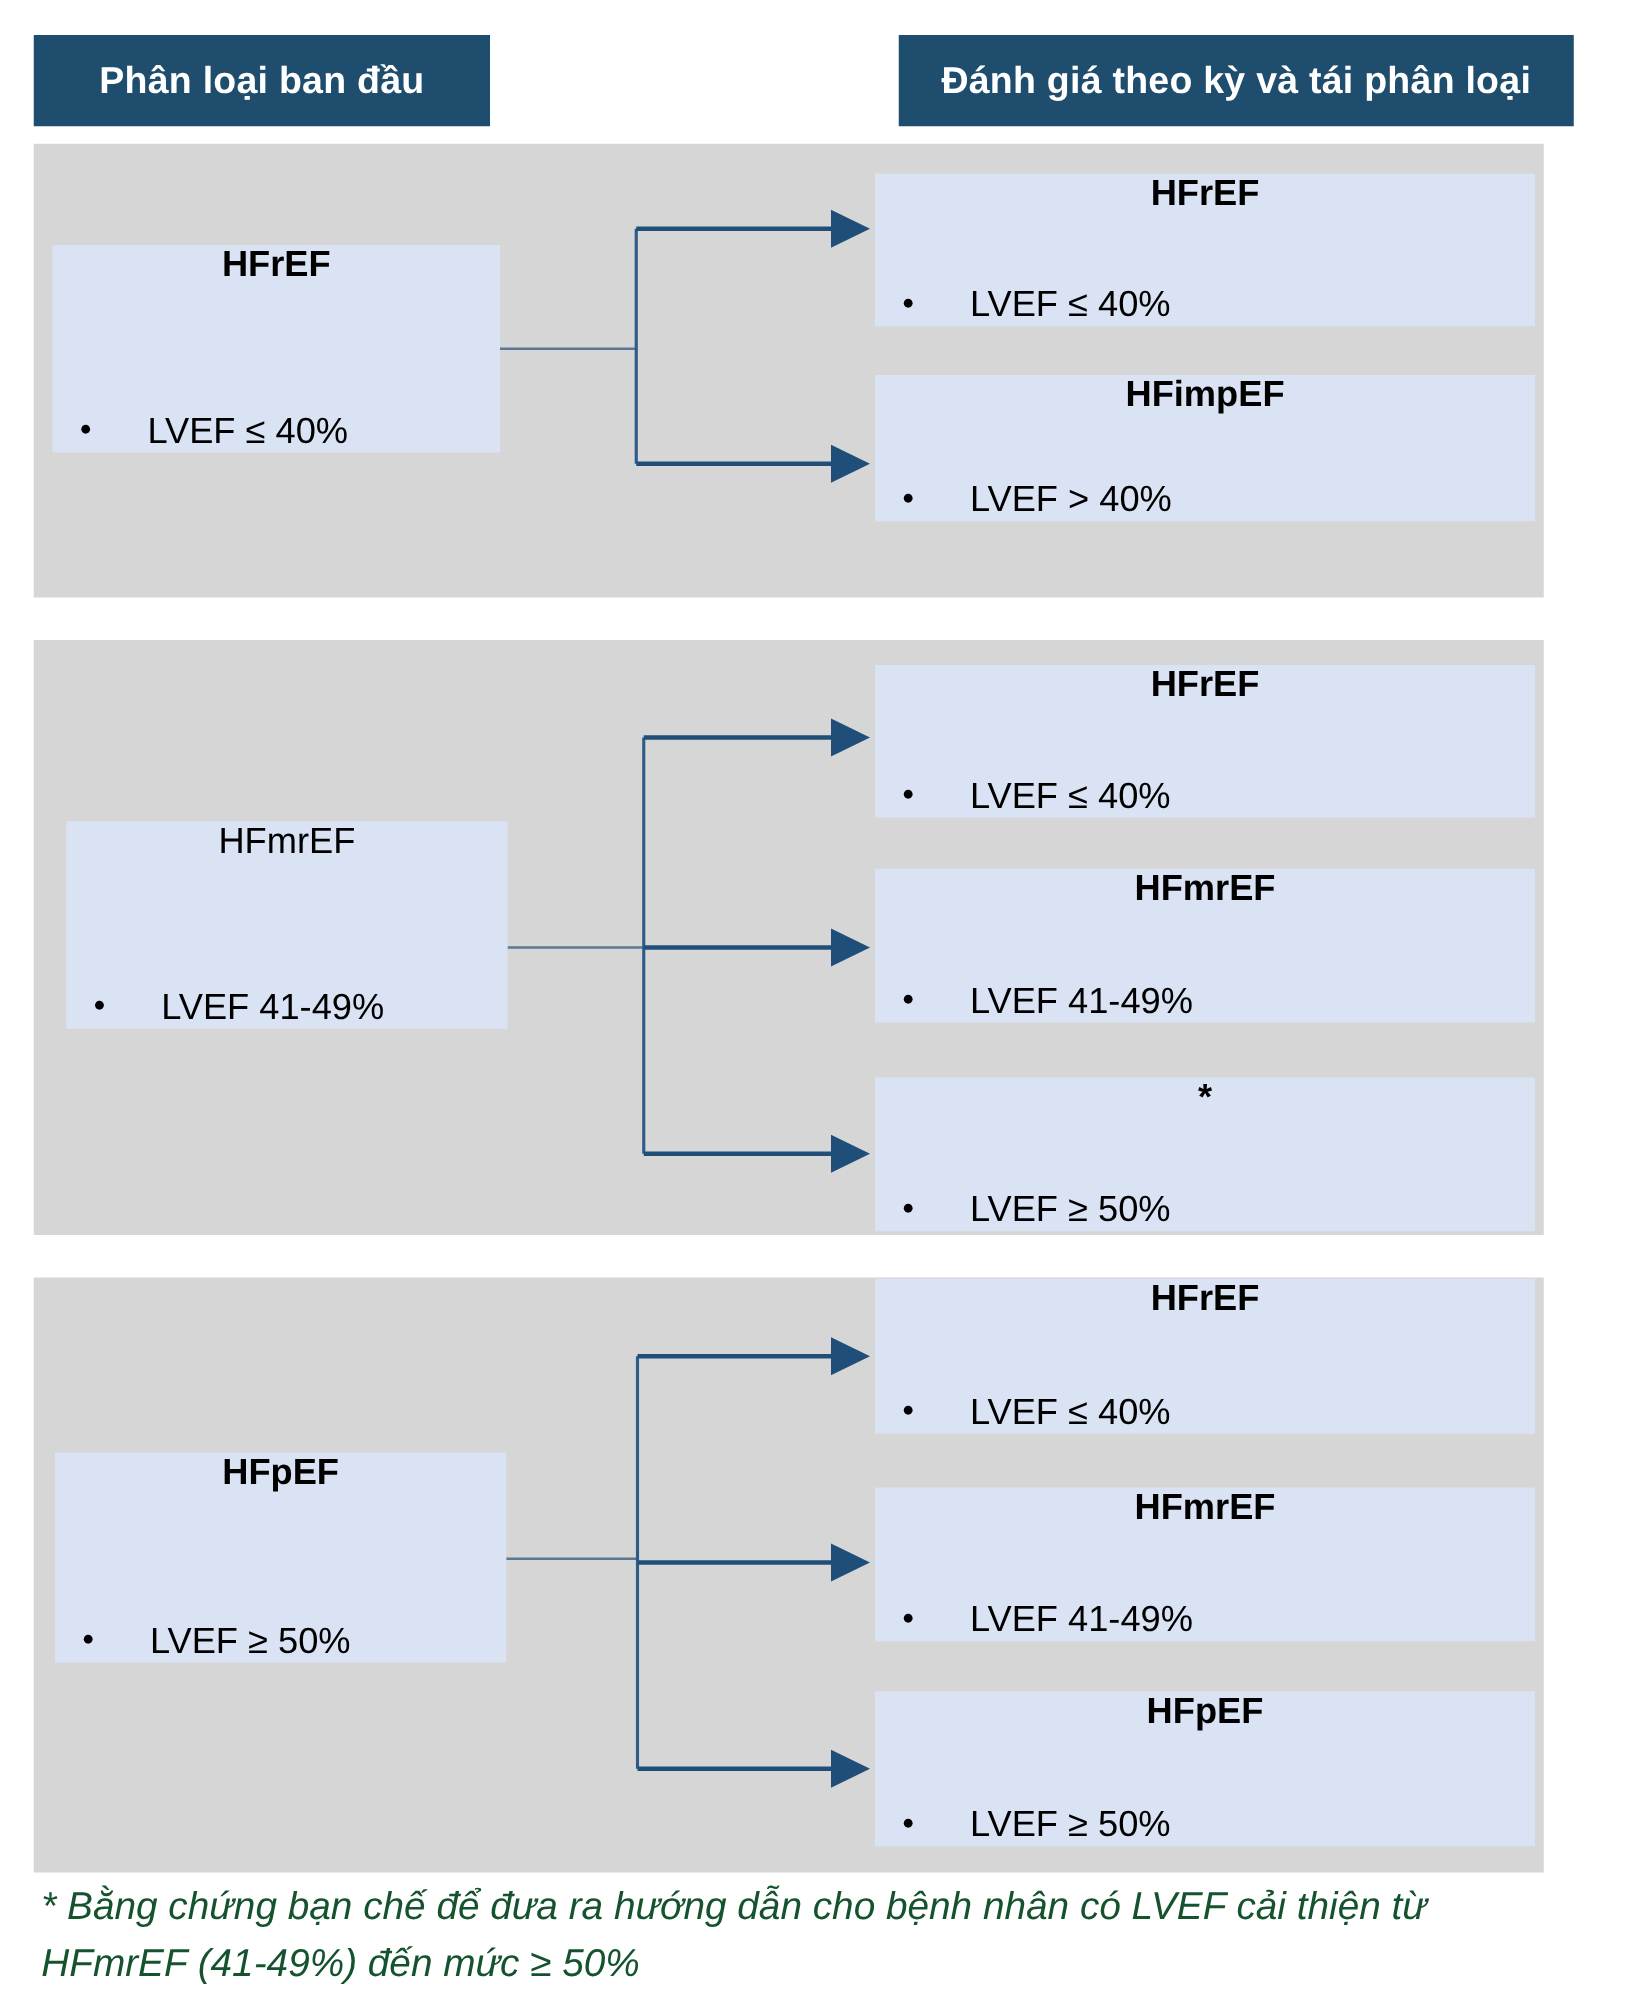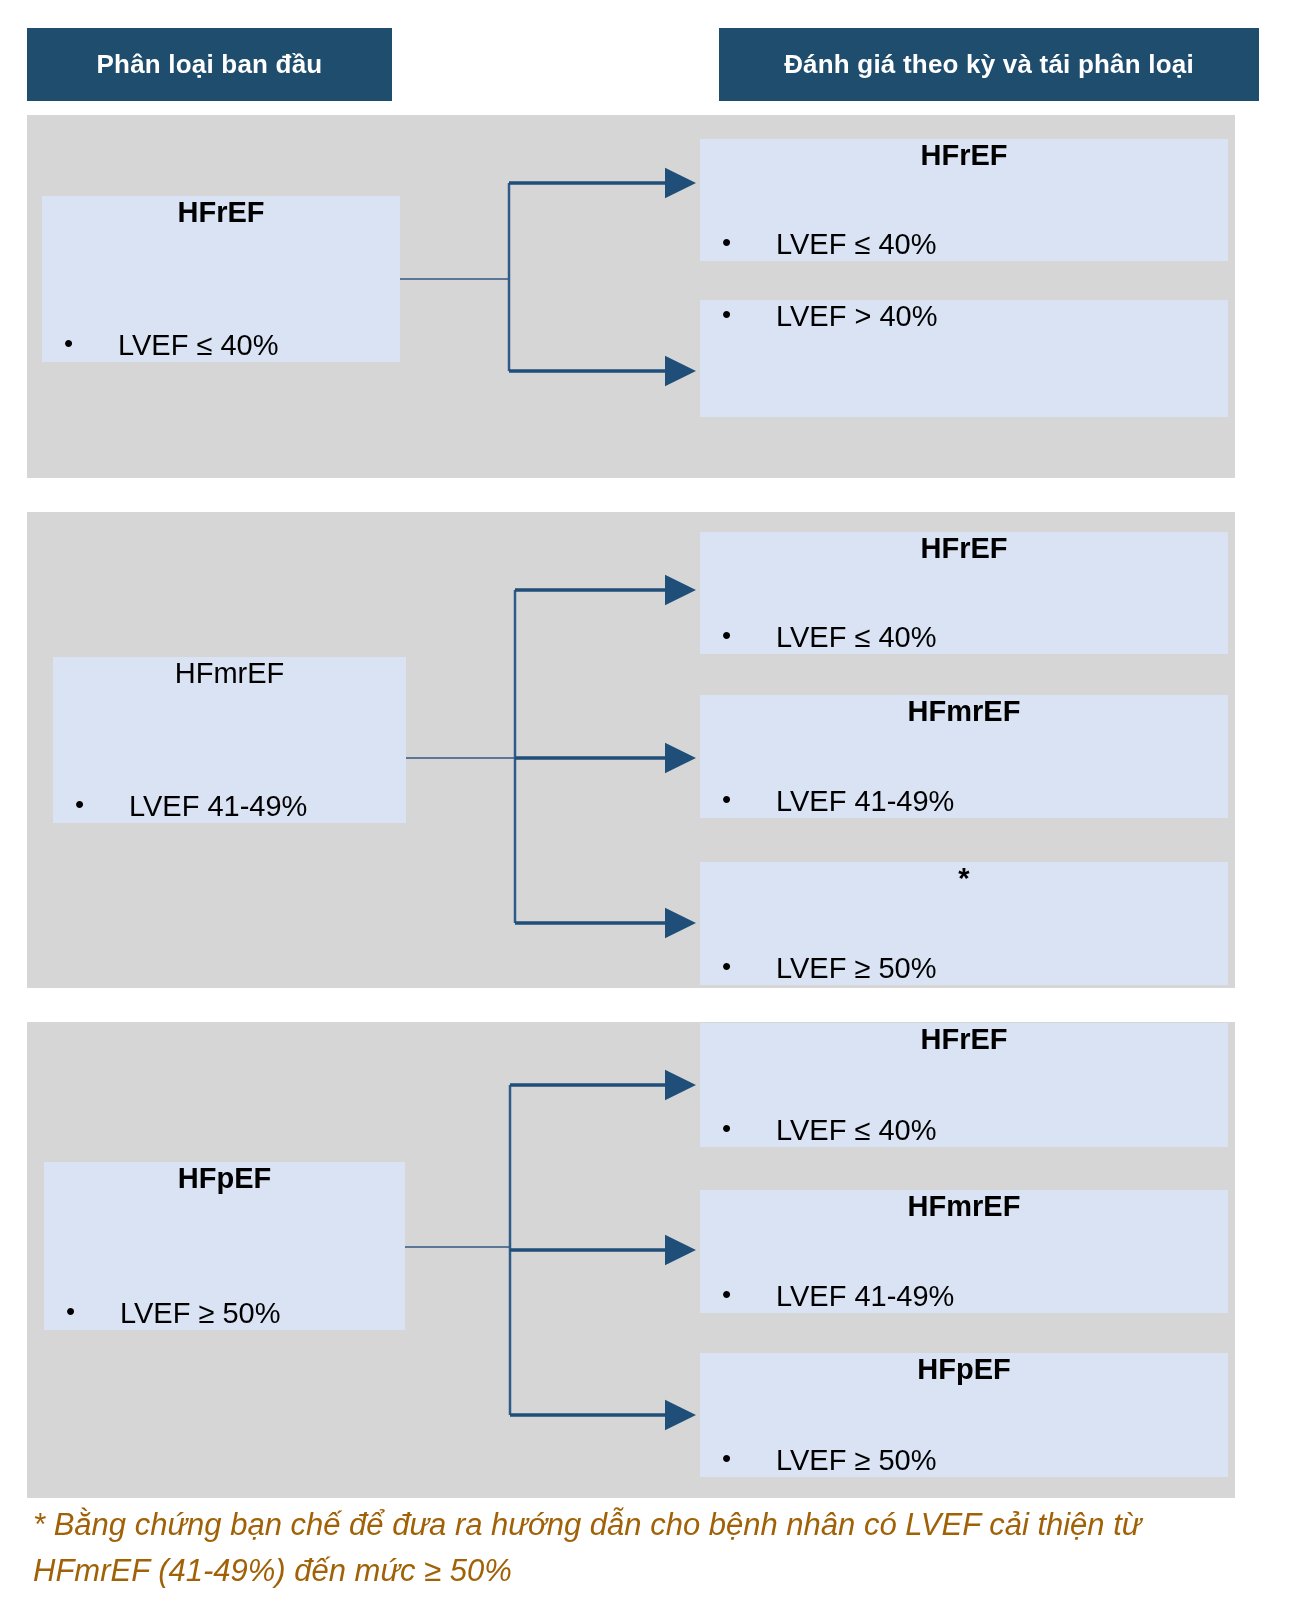--- a/index.html
+++ b/index.html
@@ -3,21 +3,21 @@
 <meta charset="utf-8">
 <style>
   html,body{margin:0;padding:0;background:#ffffff;}
   .page{
     position:relative;width:1302px;height:1600px;background:#ffffff;overflow:hidden;
     font-family:"Liberation Sans", sans-serif;color:#000;
   }
   .hdr{
     position:absolute;top:28px;height:73px;background:#1F4D6E;color:#fff;
     display:flex;align-items:center;justify-content:center;
-    font-weight:bold;font-size:26px;letter-spacing:.2px;
+    font-weight:bold;font-size:30px;letter-spacing:.2px;
   }
   .hdr-left{left:27px;width:365px;}
   .hdr-right{left:719px;width:540px;}
   .band{position:absolute;left:27px;width:1208px;background:#D6D6D6;}
   .band1{top:115px;height:363px;}
   .band2{top:512px;height:476px;}
   .band3{top:1022px;height:476px;}
   .bluebox{
     position:absolute;background:#DAE3F3;
     display:flex;flex-direction:column;justify-content:space-between;
@@ -40,21 +40,21 @@
   .t-s1-1{top:300px;height:117px;}
   .t-s2-0{top:532px;height:122px;}
   .t-s2-1{top:695px;height:123px;}
   .t-s2-2{top:862px;height:123px;}
   .t-s3-0{top:1023px;height:124px;}
   .t-s3-1{top:1190px;height:123px;}
   .t-s3-2{top:1353px;height:124px;}
   .connector-layer{position:absolute;left:0;top:0;width:1302px;height:1600px;pointer-events:none;}
   .footnote{
     position:absolute;left:33px;top:1502px;width:1160px;
-    font-style:italic;font-size:31px;line-height:1.47;color:#a16207;
+    font-style:italic;font-size:31px;line-height:1.47;color:#14532d;
   }
 </style>
 </head>
 <body>
 
 <div class="page">
 
   <div class="hdr hdr-left">
     <span>Phân loại ban đầu</span>
   </div>
@@ -100,20 +100,21 @@
   </div>
 
   <div class="bluebox tgt t-s1-0">
     <div class="title">HFrEF</div>
     <div class="bullet-row">
       <span class="dot">•</span>
       <span class="btxt">LVEF ≤ 40%</span>
     </div>
   </div>
   <div class="bluebox tgt t-s1-1">
+    <div class="title">HFimpEF</div>
     <div class="bullet-row">
       <span class="dot">•</span>
       <span class="btxt">LVEF &gt; 40%</span>
     </div>
   </div>
 
   <div class="bluebox src2">
     <div class="title regular">HFmrEF</div>
     <div class="bullet-row">
       <span class="dot">•</span>

